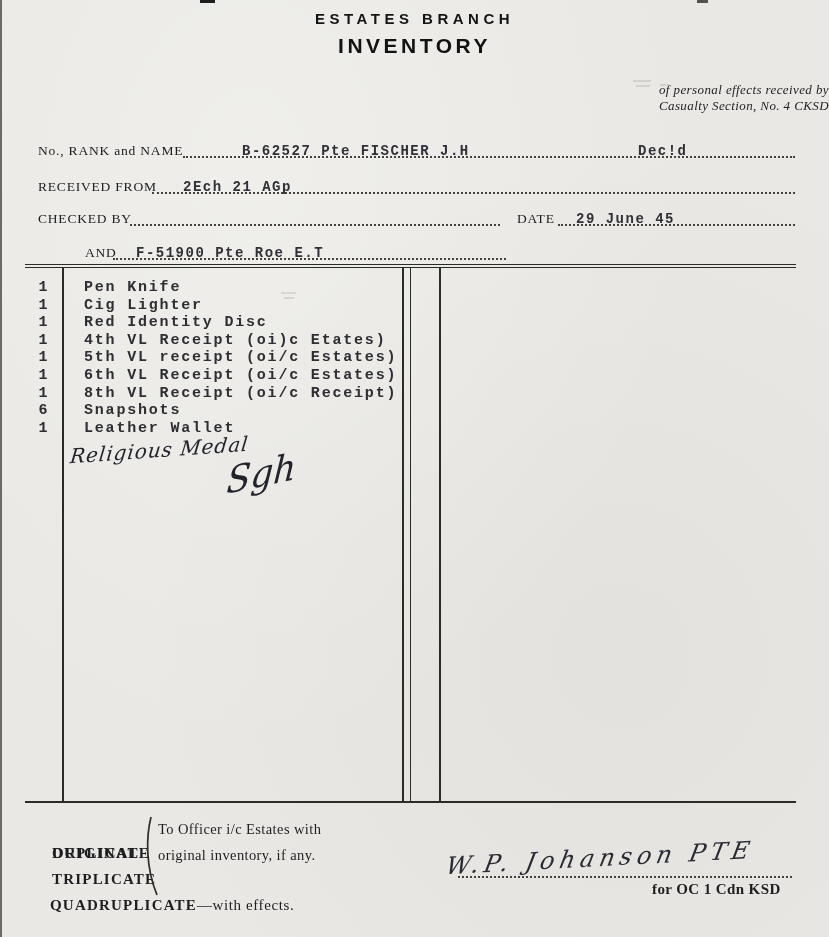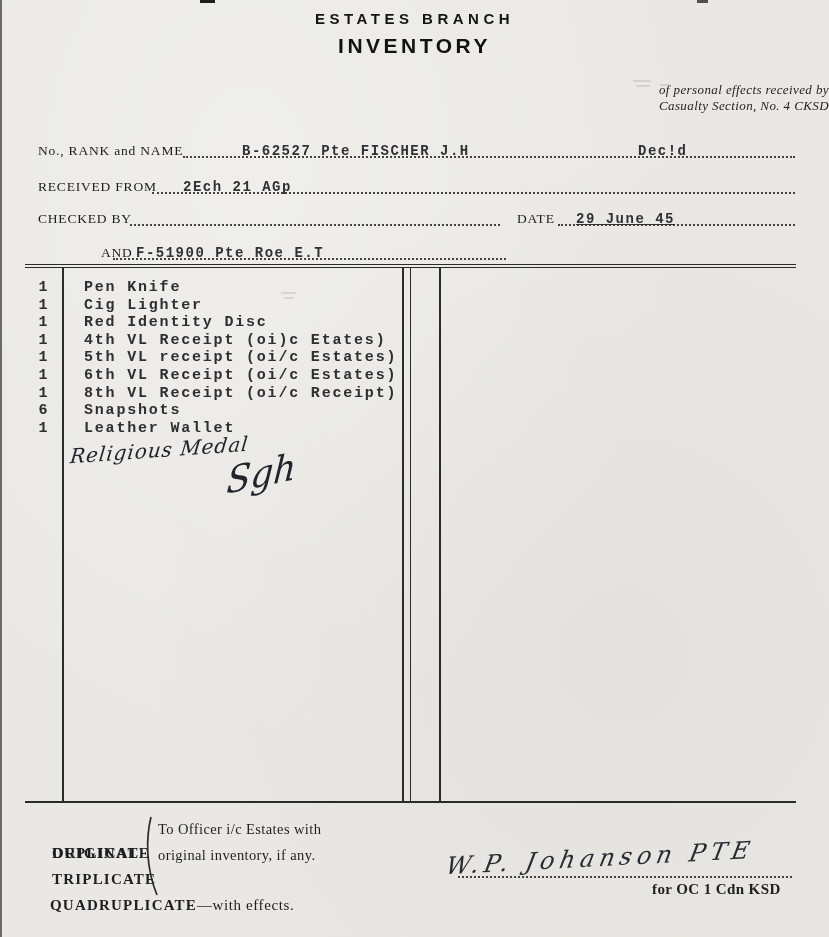--- a/index.html
+++ b/index.html
@@ -89,23 +89,23 @@
   <div class="typed" style="left:638px;top:144px;">Dec!d</div>
 
   <div class="lbl" style="left:38px;top:180px;">RECEIVED FROM</div>
   <div class="leader" style="left:152px;top:192px;width:643px;"></div>
   <div class="typed" style="left:183px;top:180px;">2Ech 21 AGp</div>
 
   <div class="lbl" style="left:38px;top:212px;">CHECKED BY</div>
   <div class="leader" style="left:130px;top:224px;width:370px;"></div>
   <div class="lbl" style="left:517px;top:212px;">DATE</div>
   <div class="leader" style="left:558px;top:224px;width:237px;"></div>
-  <div class="typed" style="left:576px;top:212px;text-decoration:underline;">29 June 45</div>
+  <div class="typed" style="left:576px;top:212px;">29 June 45</div>
 
-  <div class="lbl" style="left:85px;top:246px;margin-left:16px;">AND</div>
+  <div class="lbl" style="left:85px;top:246px;">AND</div>
   <div class="leader" style="left:113px;top:258px;width:393px;"></div>
   <div class="typed" style="left:136px;top:246px;">F-51900 Pte Roe E.T</div>
 
   <div class="inv-table">
     <div class="vline vline-qty"></div>
     <div class="vline vline-double"></div>
     <div class="vline vline-qty2"></div>
 
     <div class="items">
 

